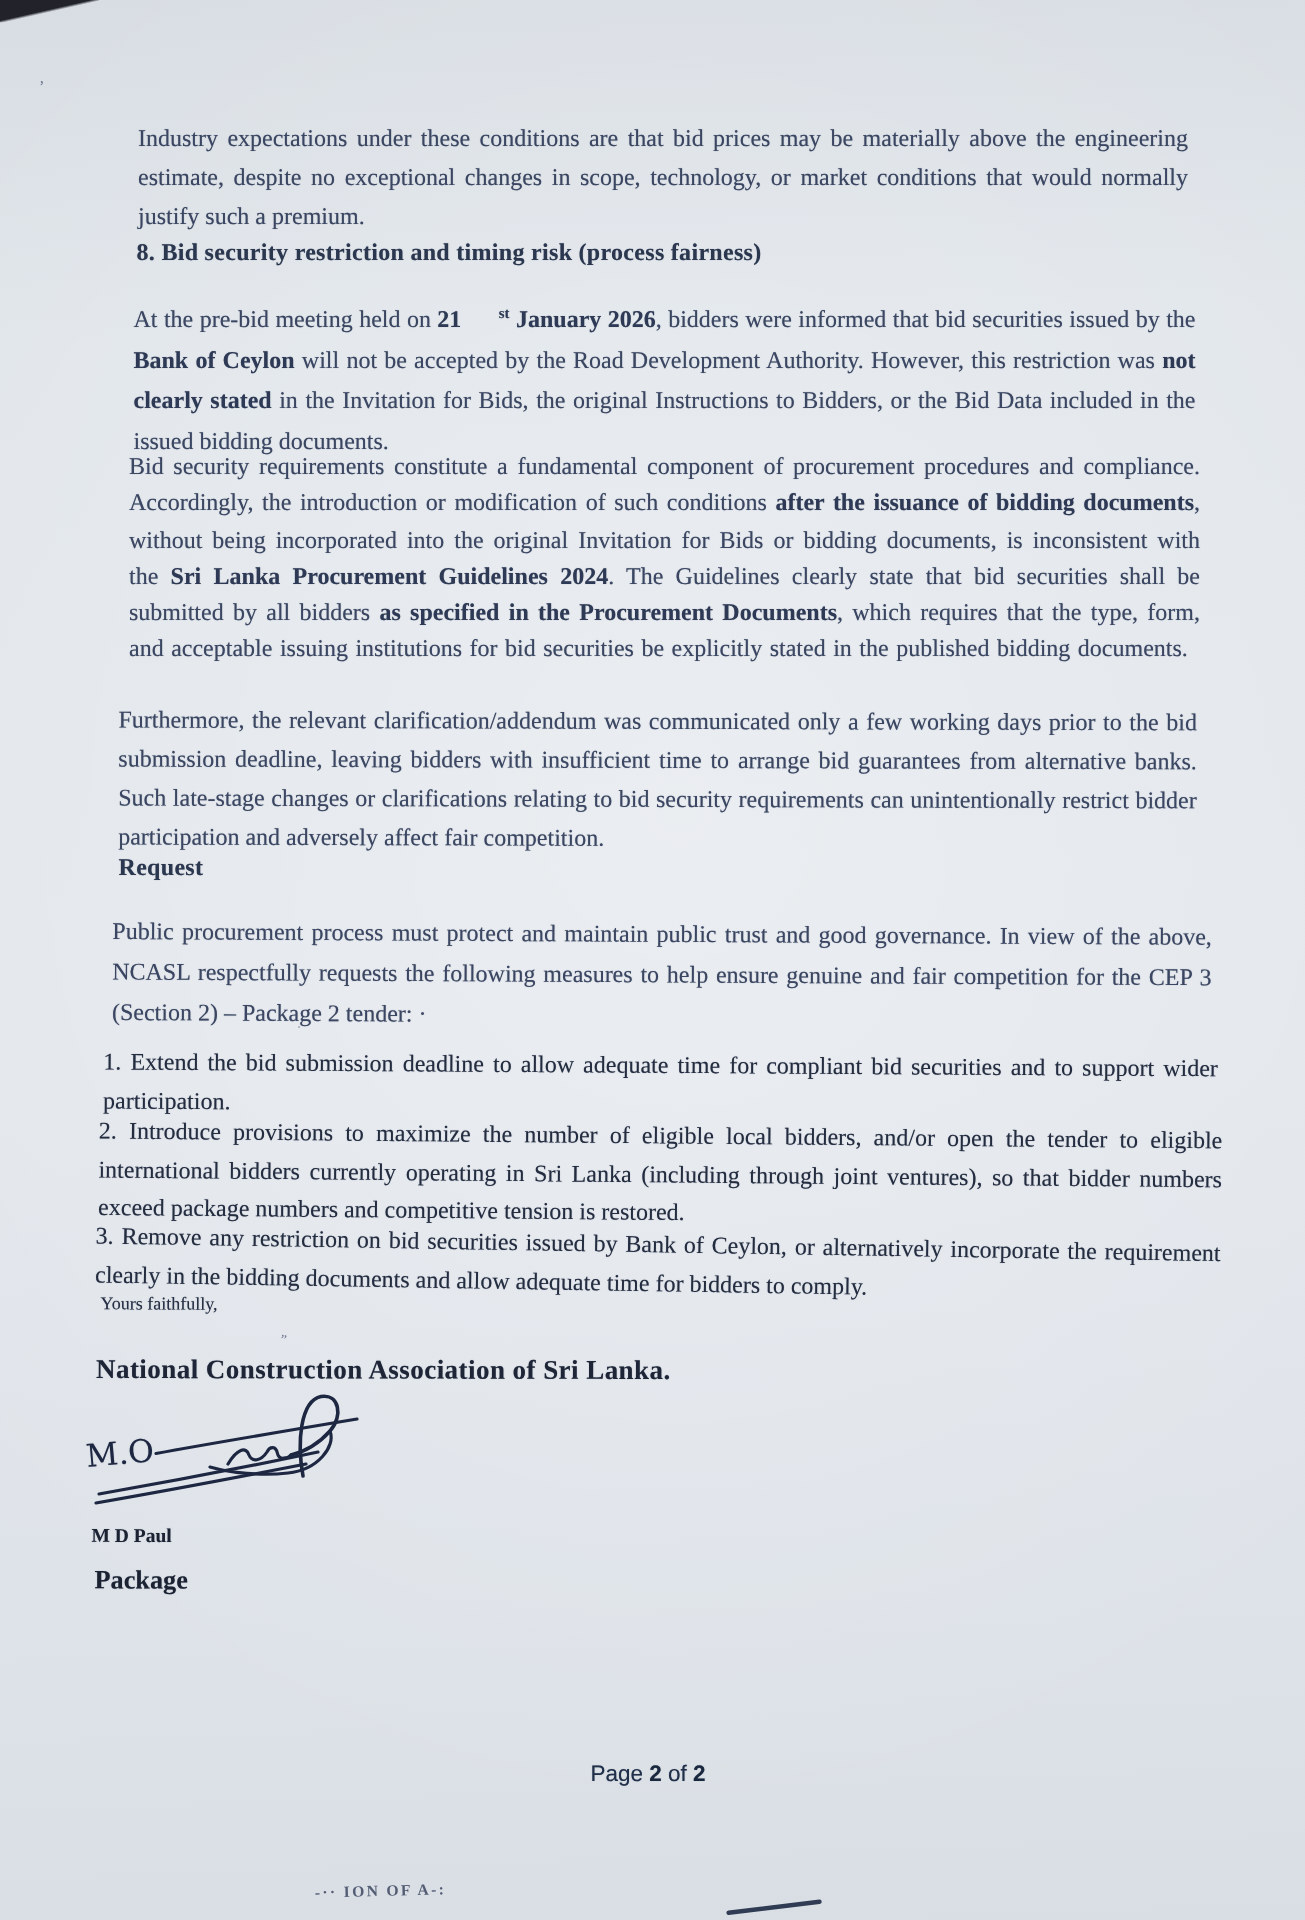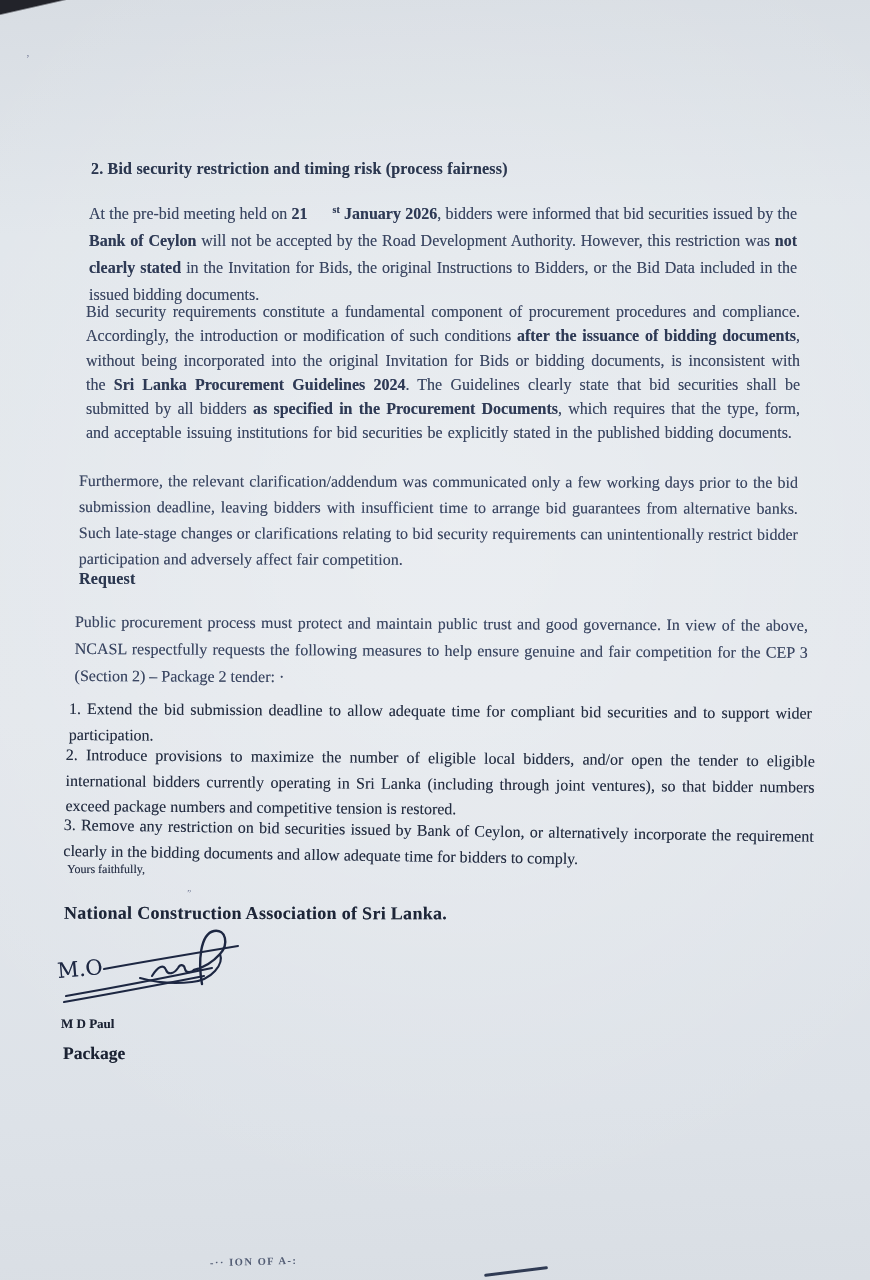--- a/index.html
+++ b/index.html
@@ -36,22 +36,23 @@
 </style>
 </head>
 <body>
 
 <div class="page">
 
   <div class="corner"></div>
   <span class="speck" style="left:26px;top:52px;">’</span>
 
 
+  <div class="blk p" style="left:92px;right:78px;top:80px;">Industry expectations under these conditions are that bid prices may be materially above the engineering estimate, despite no exceptional changes in scope, technology, or market conditions that would normally justify such a premium.</div>
 
-  <div class="blk h" style="left:91px;top:160px;">2. Bid security restriction and timing risk (process fairness)</div>
+  <div class="blk h" style="left:91px;top:160px;">8. Bid security restriction and timing risk (process fairness)</div>
 
   <div class="blk p" style="left:89px;right:73px;top:196px;line-height:27px;"><span>At the pre-bid meeting held on </span><span class="b">21</span><span class="b sup">st</span><span class="b"> January 2026</span><span>, bidders were informed that bid securities issued by the </span><span class="b">Bank of Ceylon</span><span> will not be accepted by the Road Development Authority. However, this restriction was </span><span class="b">not clearly stated</span><span> in the Invitation for Bids, the original Instructions to Bidders, or the Bid Data included in the issued bidding documents.</span></div>
 
   <div class="blk p" style="left:86px;right:70px;top:300px;line-height:24.3px;word-spacing:1px;"><span>Bid security requirements constitute a fundamental component of procurement procedures and compliance. Accordingly, the introduction or modification of such conditions </span><span class="b">after the issuance of bidding documents</span><span>, without being incorporated into the original Invitation for Bids or bidding documents, is inconsistent with the </span><span class="b">Sri Lanka Procurement Guidelines 2024</span><span>. The Guidelines clearly state that bid securities shall be submitted by all bidders </span><span class="b">as specified in the Procurement Documents</span><span>, which requires that the type, form, and acceptable issuing institutions for bid securities be explicitly stated in the published bidding documents.</span></div>
 
   <div class="blk p" style="left:79px;right:72px;top:468px;transform:rotate(0.15deg);transform-origin:left top;">Furthermore, the relevant clarification/addendum was communicated only a few working days prior to the bid submission deadline, leaving bidders with insufficient time to arrange bid guarantees from alternative banks. Such late-stage changes or clarifications relating to bid security requirements can unintentionally restrict bidder participation and adversely affect fair competition.</div>
 
   <div class="blk h" style="left:79px;top:570px;">Request</div>
 
   <div class="blk p" style="left:75px;right:62px;top:608px;line-height:27px;transform:rotate(0.3deg);transform-origin:left top;">Public procurement process must protect and maintain public trust and good governance. In view of the above, NCASL respectfully requests the following measures to help ensure genuine and fair competition for the CEP 3 (Section 2) – Package 2 tender: ·</div>
@@ -79,18 +80,19 @@
       <path d="M14,72 C60,64 122,52 160,44"></path>
       <path d="M12,78 C58,70 116,59 152,52"></path>
     </g>
     <text x="6" y="54" font-size="21" fill="#1d2742" transform="rotate(-5 6 54)">M.O</text>
   </svg>
 
   <div class="blk" style="left:61px;top:1016px;font-size:13px;font-weight:bold;color:#1b2232;transform:rotate(0.2deg);">M D Paul</div>
 
   <div class="blk" style="left:63px;top:1043px;font-size:17.5px;font-weight:bold;color:#1b2232;transform:rotate(0.2deg);">Package</div>
 
+  <div class="footer"><span>Page </span><span class="b">2</span><span> of </span><span class="b">2</span></div>
 
   <div class="partial">-·· ION OF A-:</div>
 
   <div class="sig-line"></div>
 
 </div>
 
 </body></html>

